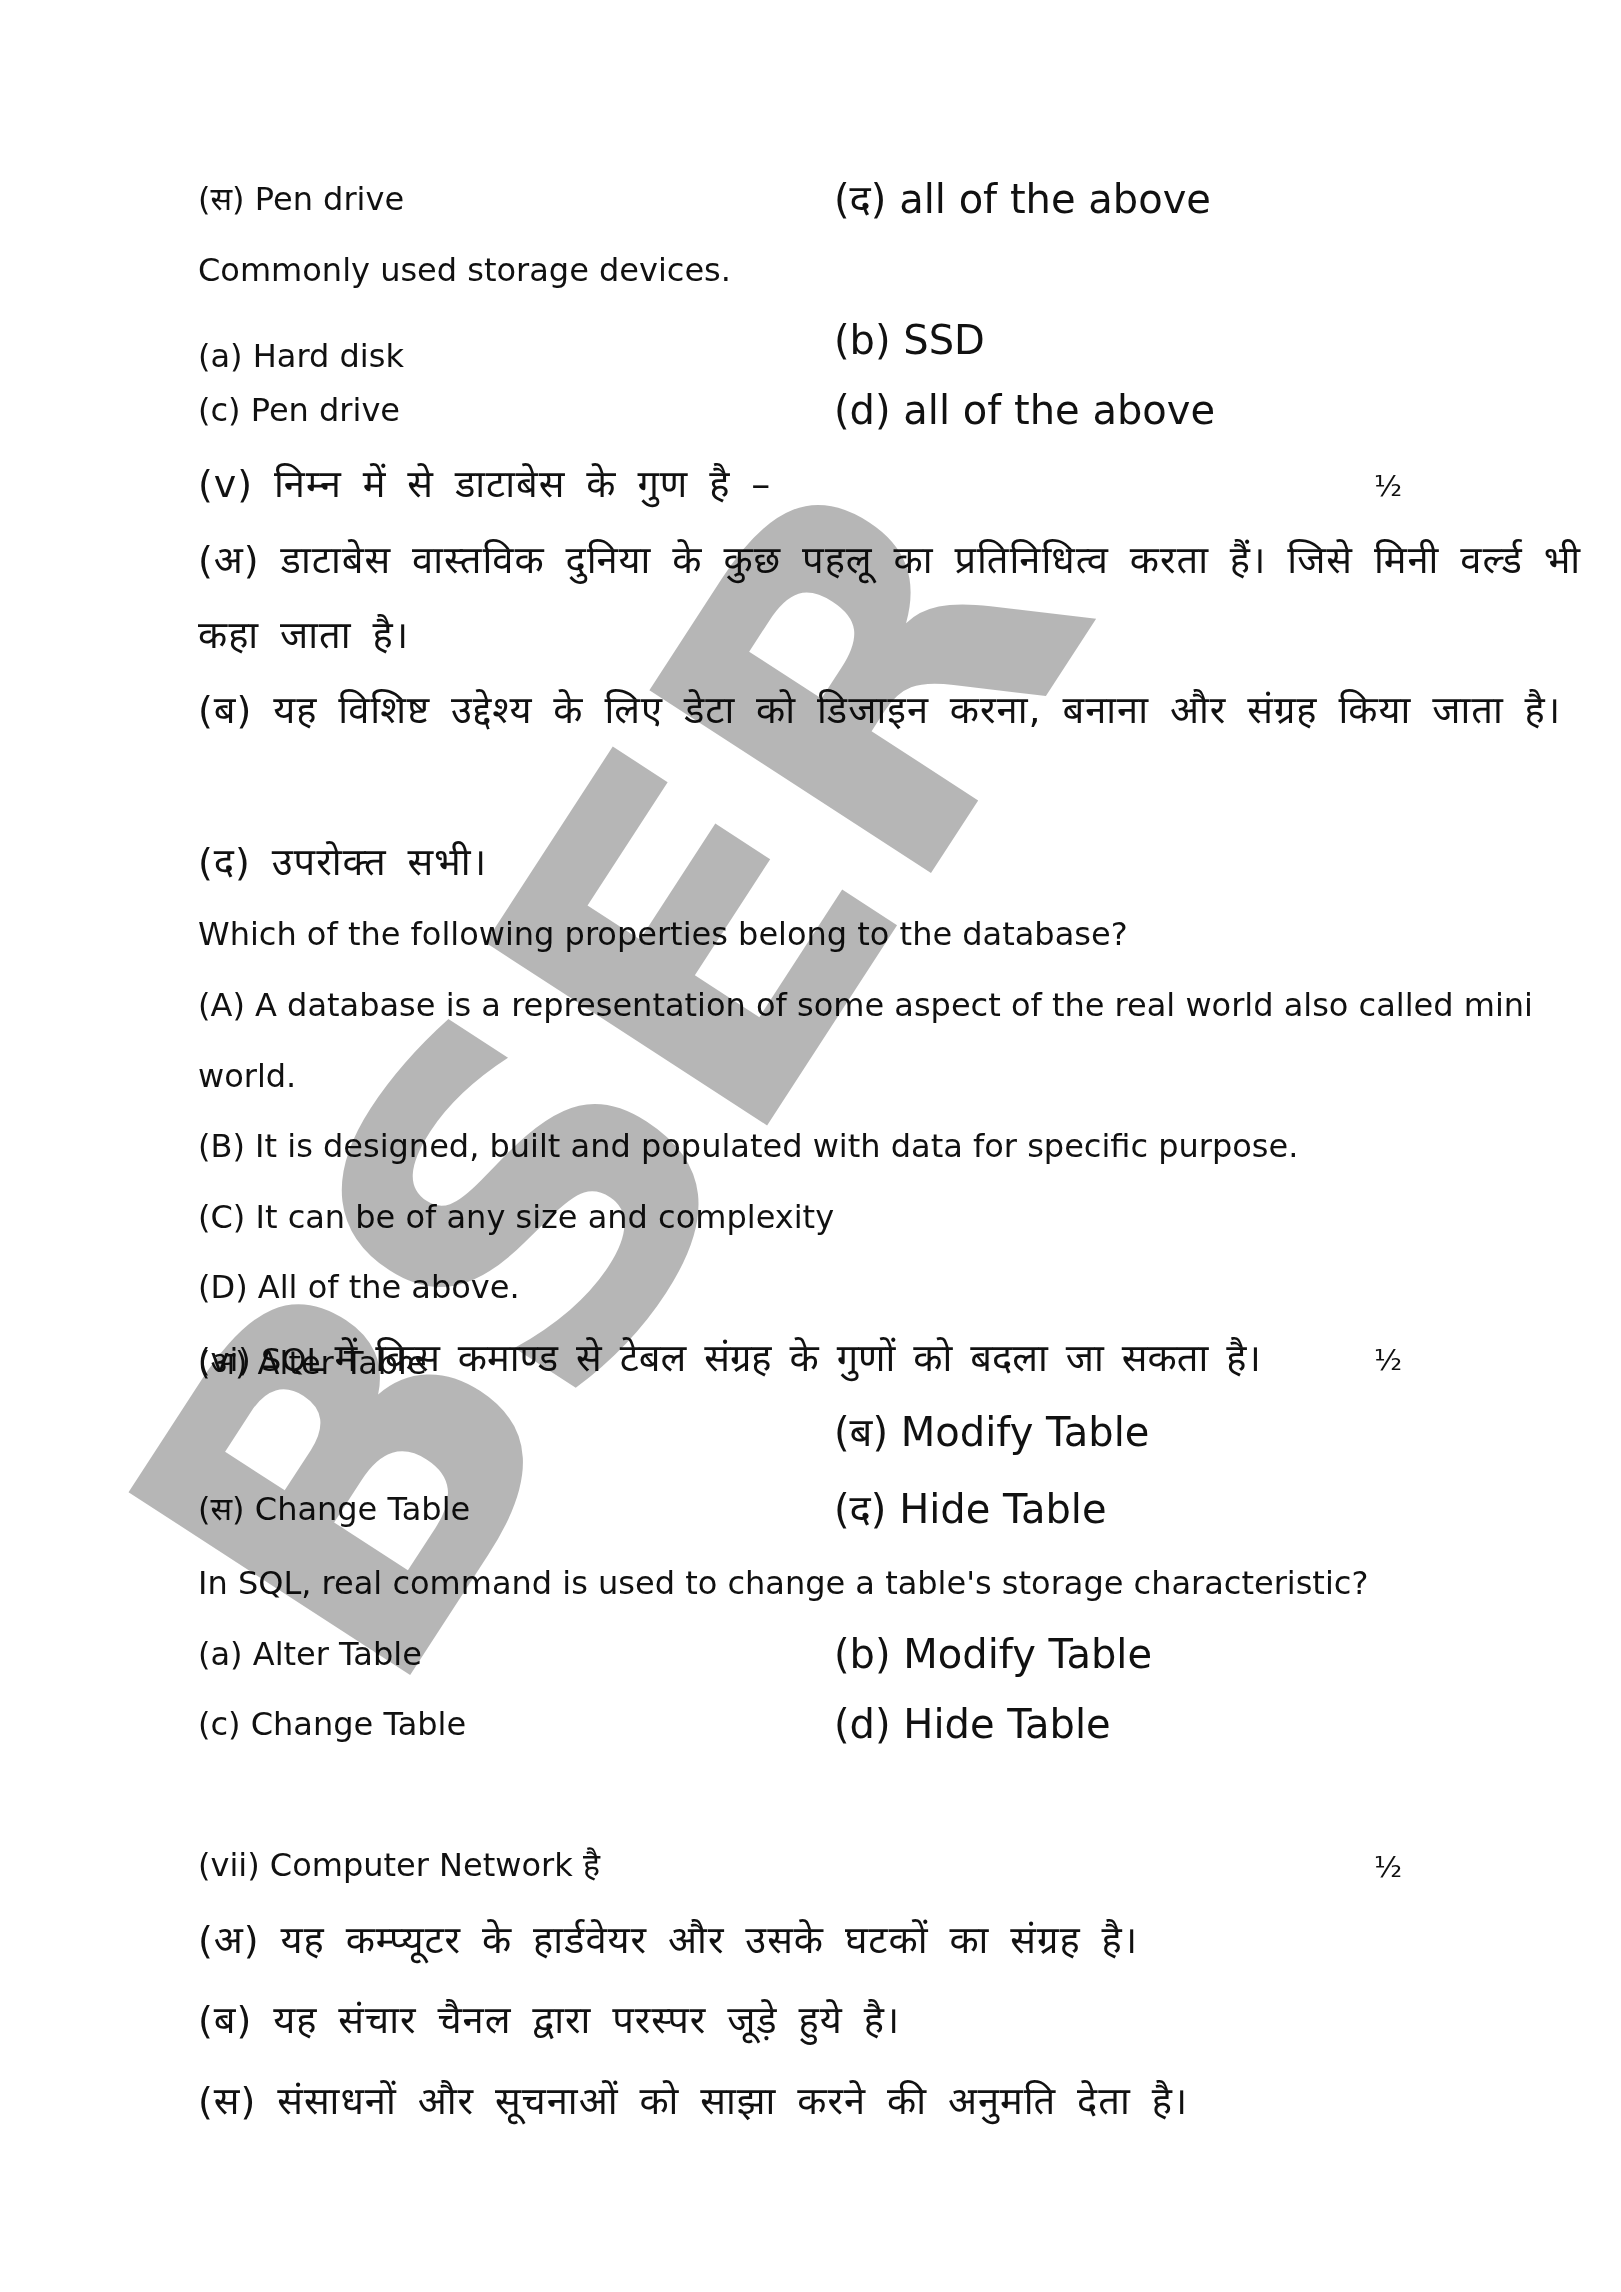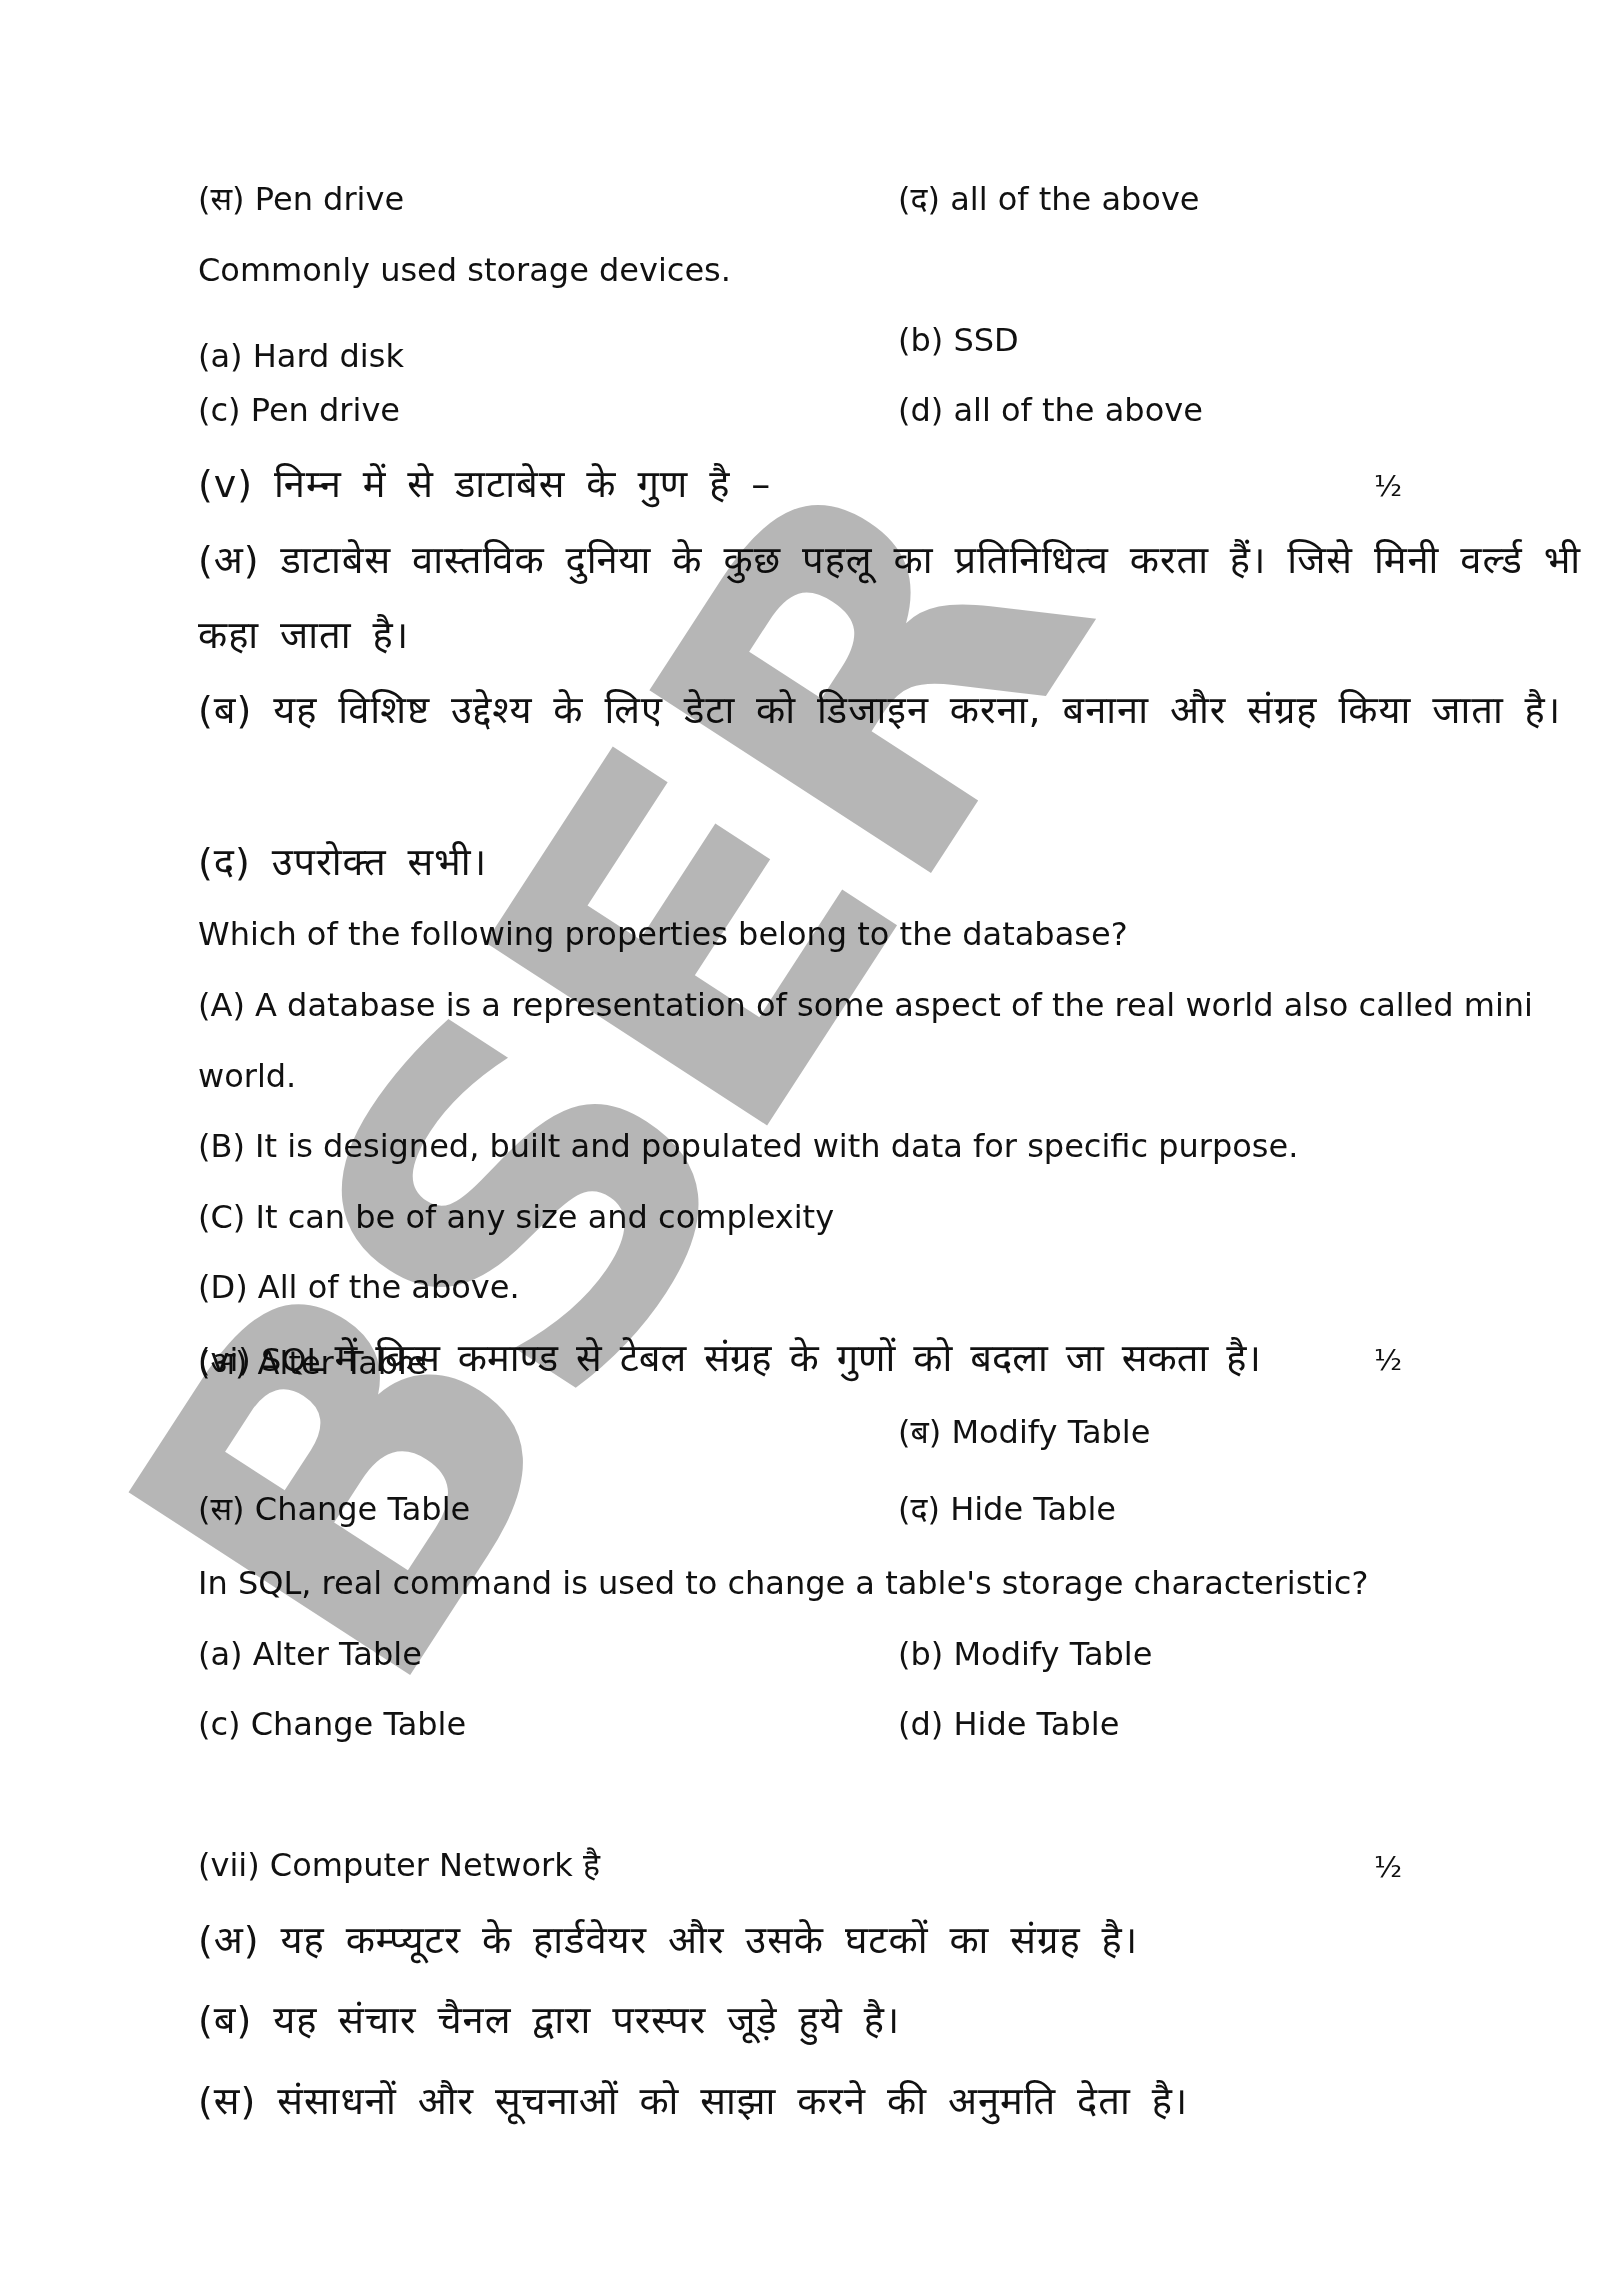--- a/index.html
+++ b/index.html
@@ -32,22 +32,22 @@
       font-size: 38px;
       letter-spacing: 1px;
       word-spacing: 7.8px;
     }
     .hi-small {
       font-size: 38px;
       word-spacing: 5.9px;
     }
     .col2 {
       position: absolute;
-      left: 898px;
-      font-size: 32px;
+      left: 834px;
+      font-size: 40px;
       line-height: 39px;
       white-space: nowrap;
       z-index: 2;
     }
     .marks {
       position: absolute;
       left: 1374px;
       font-size: 29px;
       line-height: 39px;
       z-index: 2;

